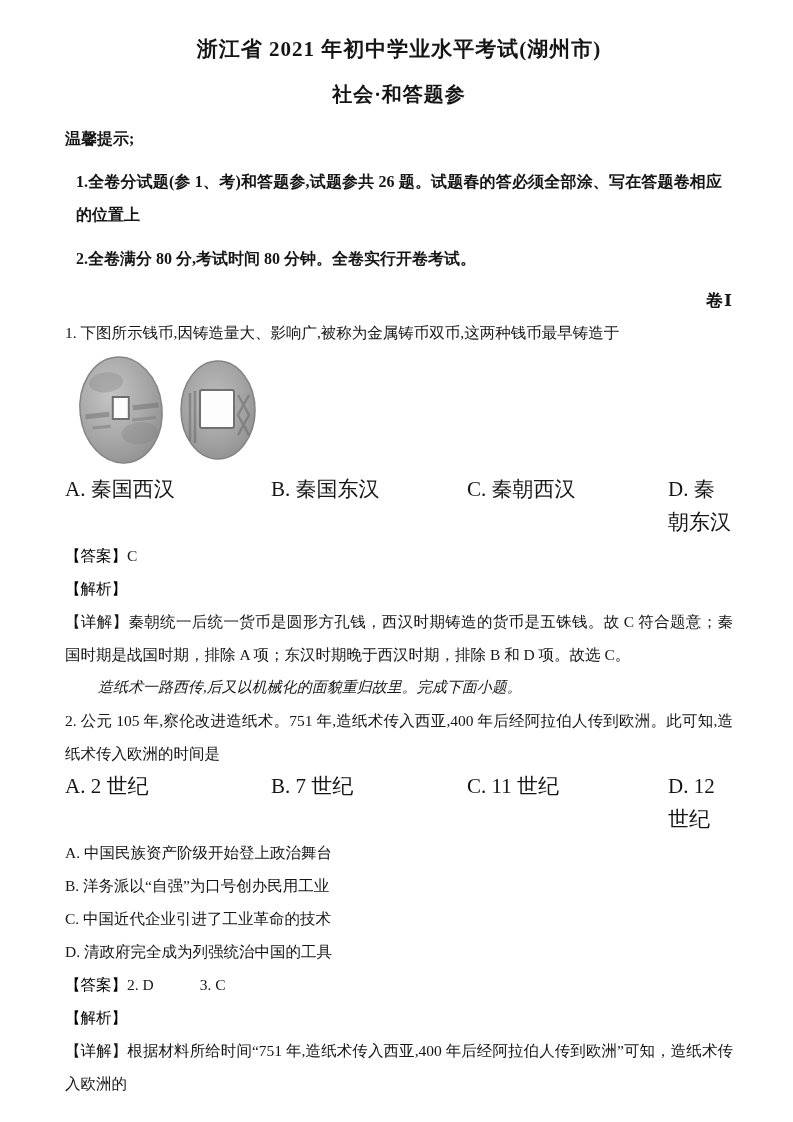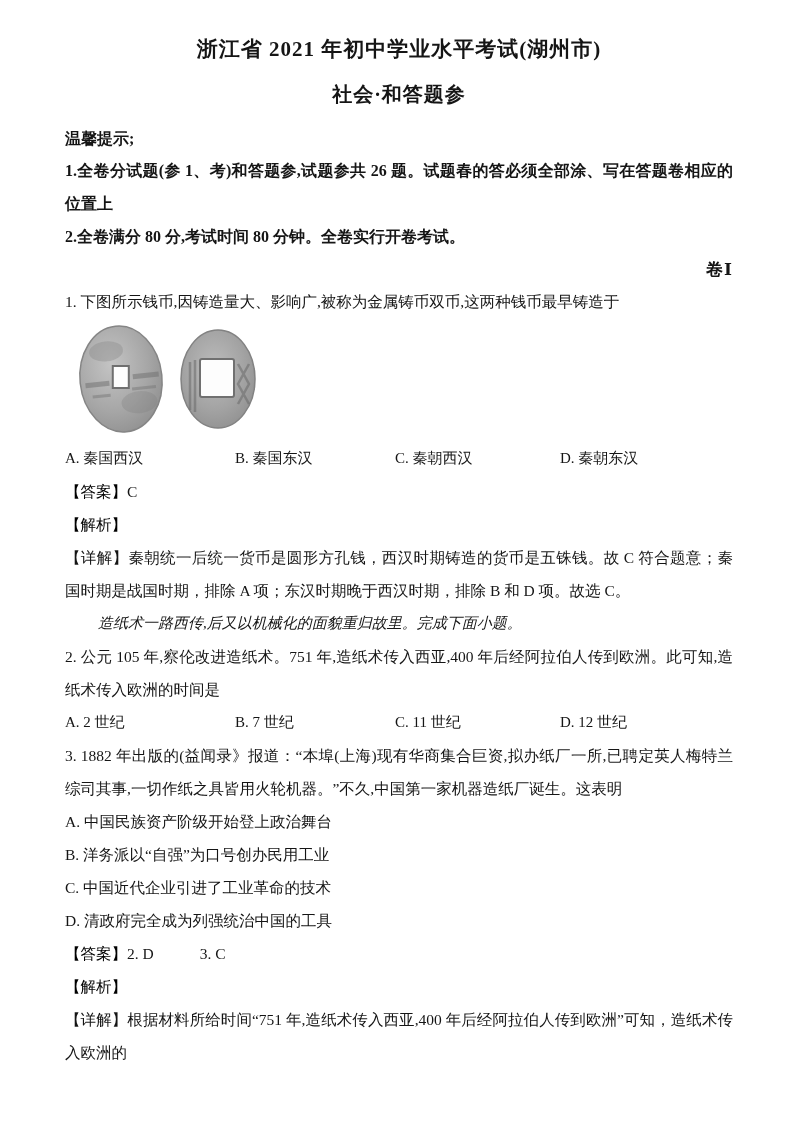--- a/index.html
+++ b/index.html
@@ -24,35 +24,35 @@
     font-size: 20px; font-weight: 700;
     text-align: center; margin: 16px 0 0; letter-spacing: 1px;
     line-height: 28px;
   }
   .notice-heading {
     font-size: 16px; font-weight: 700;
     margin: 16px 0 0; line-height: 30px;
   }
   .notice {
     font-size: 16px; font-weight: 700;
-    margin: 0; line-height: 33px; text-align: justify;
+    margin: 11px; line-height: 33px; text-align: justify;
   }
   .section-heading {
     font-size: 17px; font-weight: 700;
     text-align: right; margin: 2px 0 0; line-height: 30px;
     letter-spacing: 1px;
   }
   .para {
     font-size: 15.5px; margin: 0; line-height: 33px; text-align: justify;
   }
   .figure { margin: 4px 0 2px 6px; }
   .options-grid {
     display: grid;
     grid-template-columns: 170px 160px 165px 1fr;
-    font-size: 15px; line-height: 33px;
+    font-size: 21px; line-height: 33px; gap: 36px;
   }
   .accent { color: #000000; }
   .passage {
     font-style: italic; font-size: 15px;
     margin: 0; line-height: 33px; text-indent: 2.2em;
   }
   .ml-gap { margin-left: 46px; }
 </style>
 </head>
 <body>
@@ -118,21 +118,20 @@
 
   <p class="para">2. 公元 105 年,察伦改进造纸术。751 年,造纸术传入西亚,400 年后经阿拉伯人传到欧洲。此可知,造纸术传入欧洲的时间是</p>
 
   <div class="options-grid">
     <span>A. 2 世纪</span>
     <span>B. 7 世纪</span>
     <span>C. 11 世纪</span>
     <span>D. 12 世纪</span>
   </div>
 
-  <p class="para">3. 1882 年出版的(益闻录》报道：“本埠(上海)现有华商集合巨资,拟办纸厂一所,已聘定英人梅特兰综司其事,一切作纸之具皆用火轮机器。”不久,中国第一家机器造纸厂诞生。这表明</p>
 
   <p class="para">A.  中国民族资产阶级开始登上政治舞台</p>
   <p class="para">B.  洋务派以“自强”为口号创办民用工业</p>
   <p class="para">C.  中国近代企业引进了工业革命的技术</p>
   <p class="para">D.  清政府完全成为列强统治中国的工具</p>
 
   <p class="para"><span class="accent">【答案】</span><span>2. D</span><span class="ml-gap">3. C</span></p>
 
   <p class="para"><span class="accent">【解析】</span></p>
 

